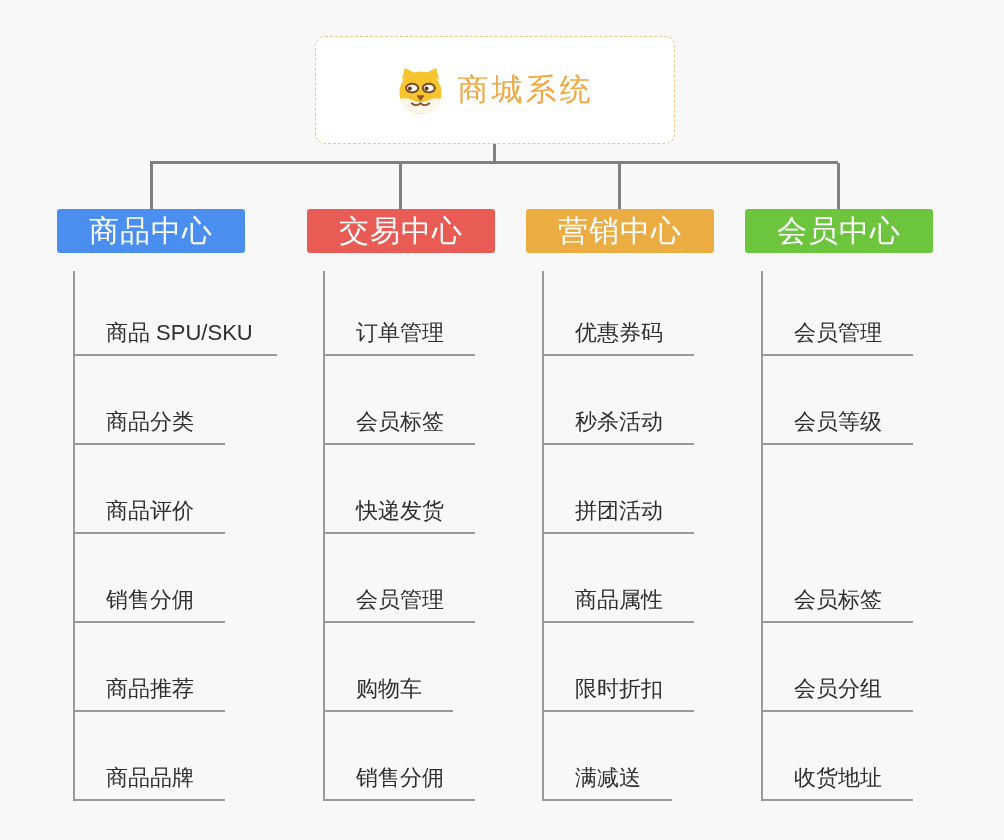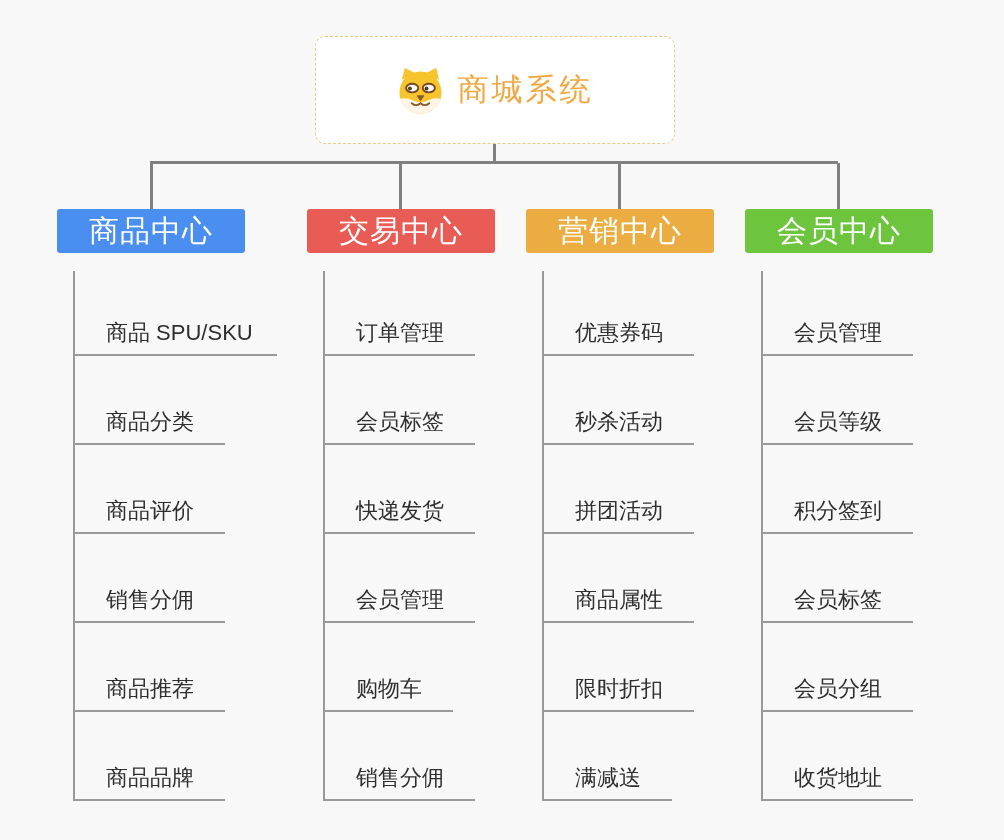--- a/index.html
+++ b/index.html
@@ -111,18 +111,17 @@
 
   <div class="item c2 r0">优惠券码</div>
   <div class="item c2 r1">秒杀活动</div>
   <div class="item c2 r2">拼团活动</div>
   <div class="item c2 r3">商品属性</div>
   <div class="item c2 r4">限时折扣</div>
   <div class="item c2 r5 w-sm">满减送</div>
 
   <div class="item c3 r0">会员管理</div>
   <div class="item c3 r1">会员等级</div>
-  <div class="item c3 r2">积分签到</div>
   <div class="item c3 r3">会员标签</div>
   <div class="item c3 r4">会员分组</div>
   <div class="item c3 r5">收货地址</div>
 
 </div>
 
 </body></html>

